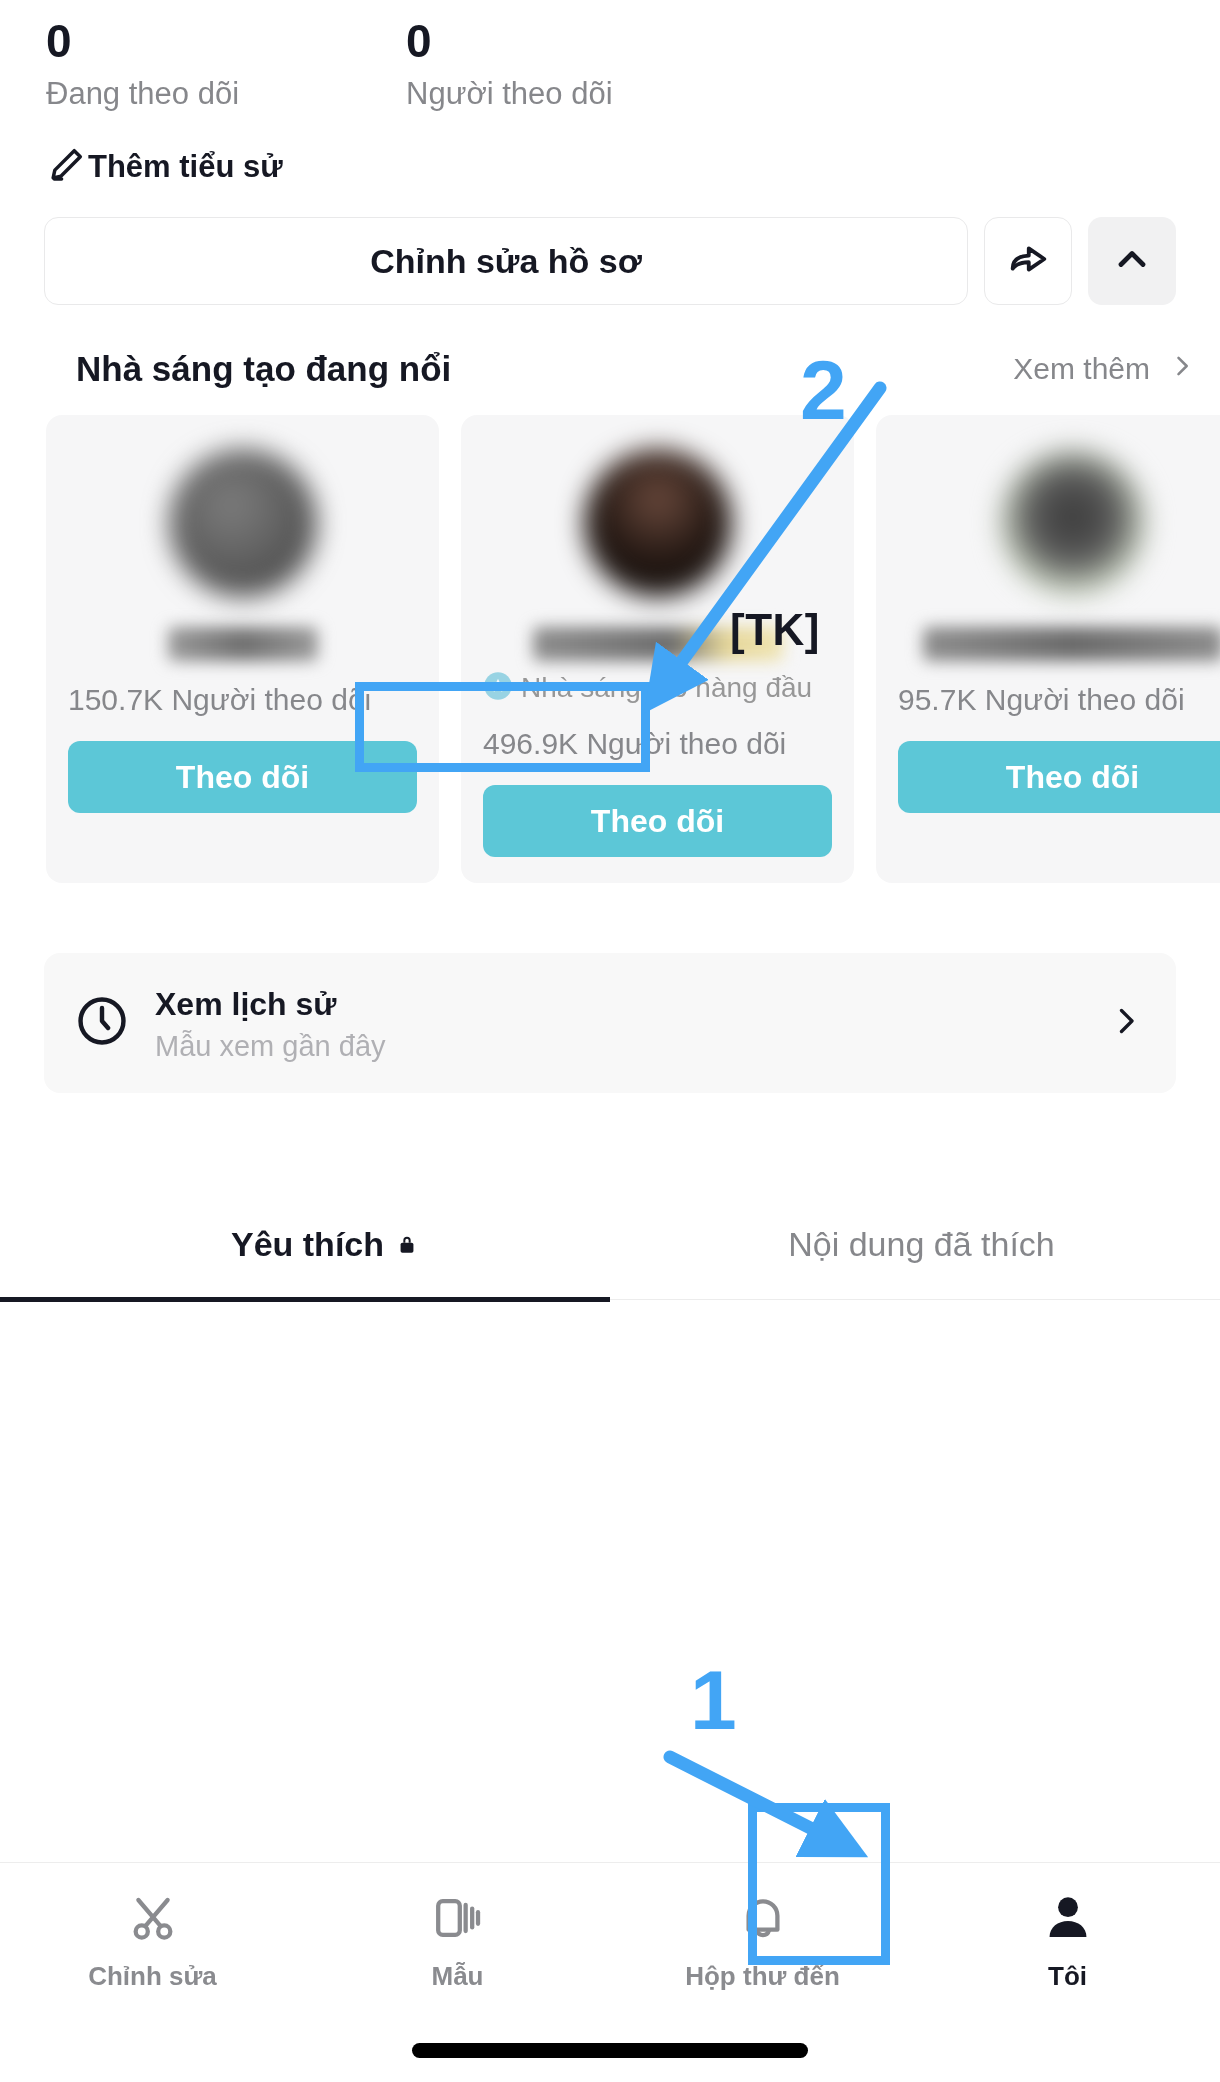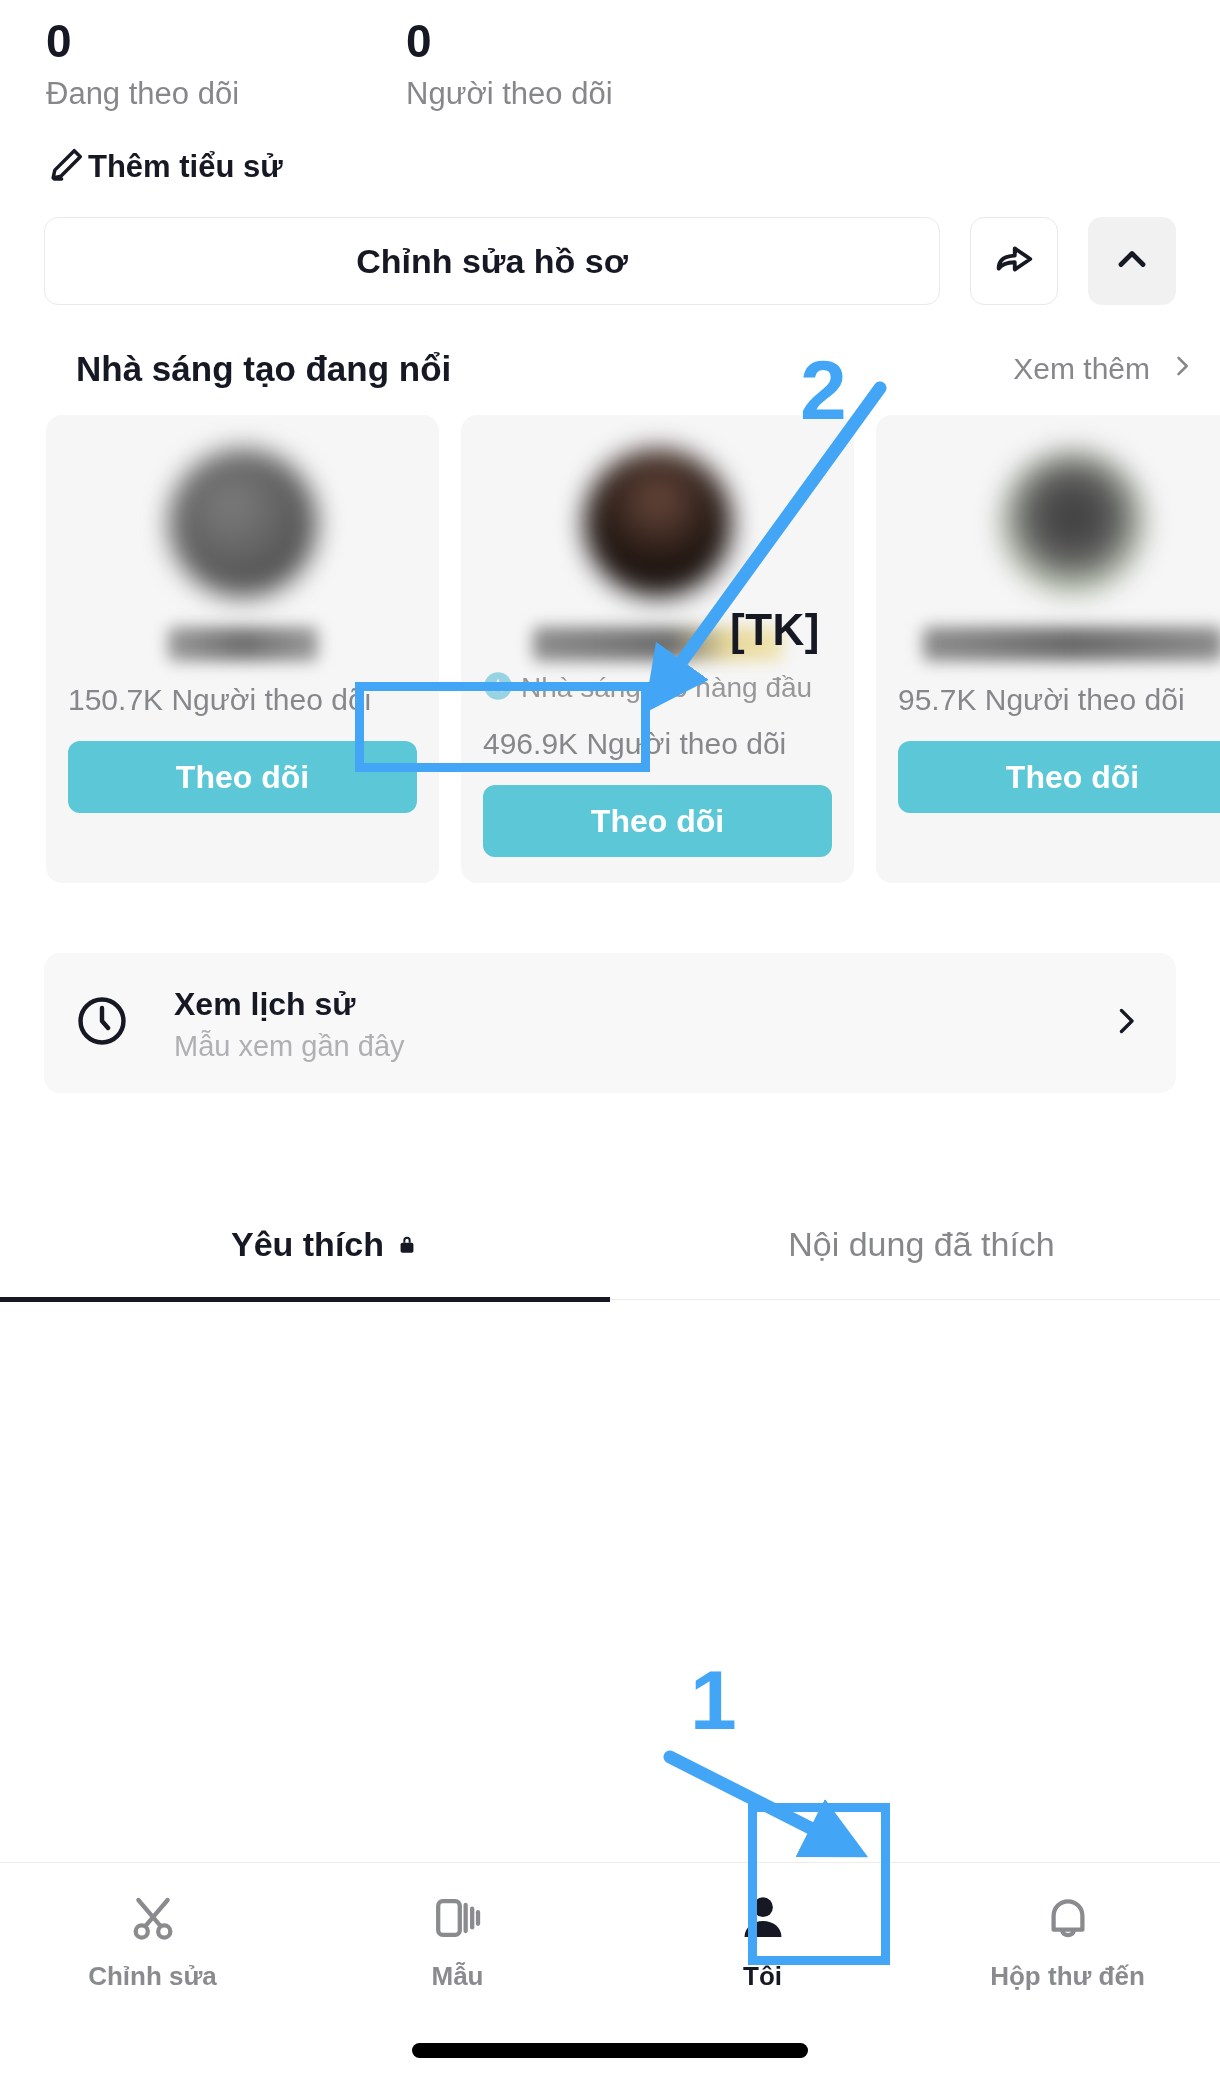--- a/index.html
+++ b/index.html
@@ -42,21 +42,21 @@
   .add-bio-label {
     font-size: 31px;
     font-weight: bold;
     color: #161823;
   }
 
   
   .action-row {
     display: flex;
     align-items: center;
-    gap: 30px;
+    gap: 16px;
     padding: 26px 44px 0 44px;
   }
   .edit-profile-btn {
     flex: 1;
     height: 88px;
     border: 1.5px solid #e9e9ea;
     border-radius: 14px;
     background: #ffffff;
     display: flex;
     align-items: center;
@@ -179,21 +179,21 @@
 
   
   .history-card {
     margin: 70px 44px 0 44px;
     background: #f8f8f8;
     border-radius: 16px;
     height: 140px;
     display: flex;
     align-items: center;
     padding: 0 32px 0 30px;
-    gap: 44px;
+    gap: 25px;
   }
   .history-text { flex: 1; }
   .history-title {
     font-size: 32px;
     font-weight: bold;
     color: #161823;
     line-height: 1.25;
   }
   .history-sub {
     font-size: 29px;
@@ -432,38 +432,38 @@
       <svg width="54" height="54" viewBox="0 0 24 24" fill="none" stroke="#8a8b8f" stroke-width="1.9" stroke-linejoin="round">
         <rect x="3.2" y="4.5" width="9.6" height="15" rx="2"></rect>
         <path d="M15.4 6.2v11.6" stroke-linecap="round"></path>
         <path d="M18.3 7.8v8.4" stroke-linecap="round"></path>
         <path d="M20.9 9.4v5.2" stroke-linecap="round"></path>
       </svg>
     </span>
     <span class="nav-label">Mẫu</span>
   </div>
 
+  <div class="nav-item">
+    <span>
+      <svg width="54" height="54" viewBox="0 0 24 24" fill="none" stroke="#8a8b8f" stroke-width="1.9" stroke-linecap="round" stroke-linejoin="round">
+        <path d="M5.6 17.2V11a6.4 6.4 0 0 1 12.8 0v6.2z"></path>
+        <path d="M9.4 17.6a2.7 2.7 0 0 0 5.2 0"></path>
+      </svg>
+    </span>
+    <span class="nav-label">Hộp thư đến</span>
+  </div>
+
   <div class="nav-item active">
     <span>
       <svg width="54" height="54" viewBox="0 0 24 24" fill="#161823">
         <circle cx="12" cy="7.2" r="4.4"></circle>
         <path d="M3.8 20.4c0-4.3 3.7-7.1 8.2-7.1s8.2 2.8 8.2 7.1z"></path>
       </svg>
     </span>
     <span class="nav-label">Tôi</span>
-  </div>
-
-  <div class="nav-item">
-    <span>
-      <svg width="54" height="54" viewBox="0 0 24 24" fill="none" stroke="#8a8b8f" stroke-width="1.9" stroke-linecap="round" stroke-linejoin="round">
-        <path d="M5.6 17.2V11a6.4 6.4 0 0 1 12.8 0v6.2z"></path>
-        <path d="M9.4 17.6a2.7 2.7 0 0 0 5.2 0"></path>
-      </svg>
-    </span>
-    <span class="nav-label">Hộp thư đến</span>
   </div>
 
 </div>
 
 <div class="home-indicator"></div>
 
 <div class="anno-layer">
 
   <div class="anno-num" style="left:800px; top:348px; color:#42a5f5;">2</div>
 

